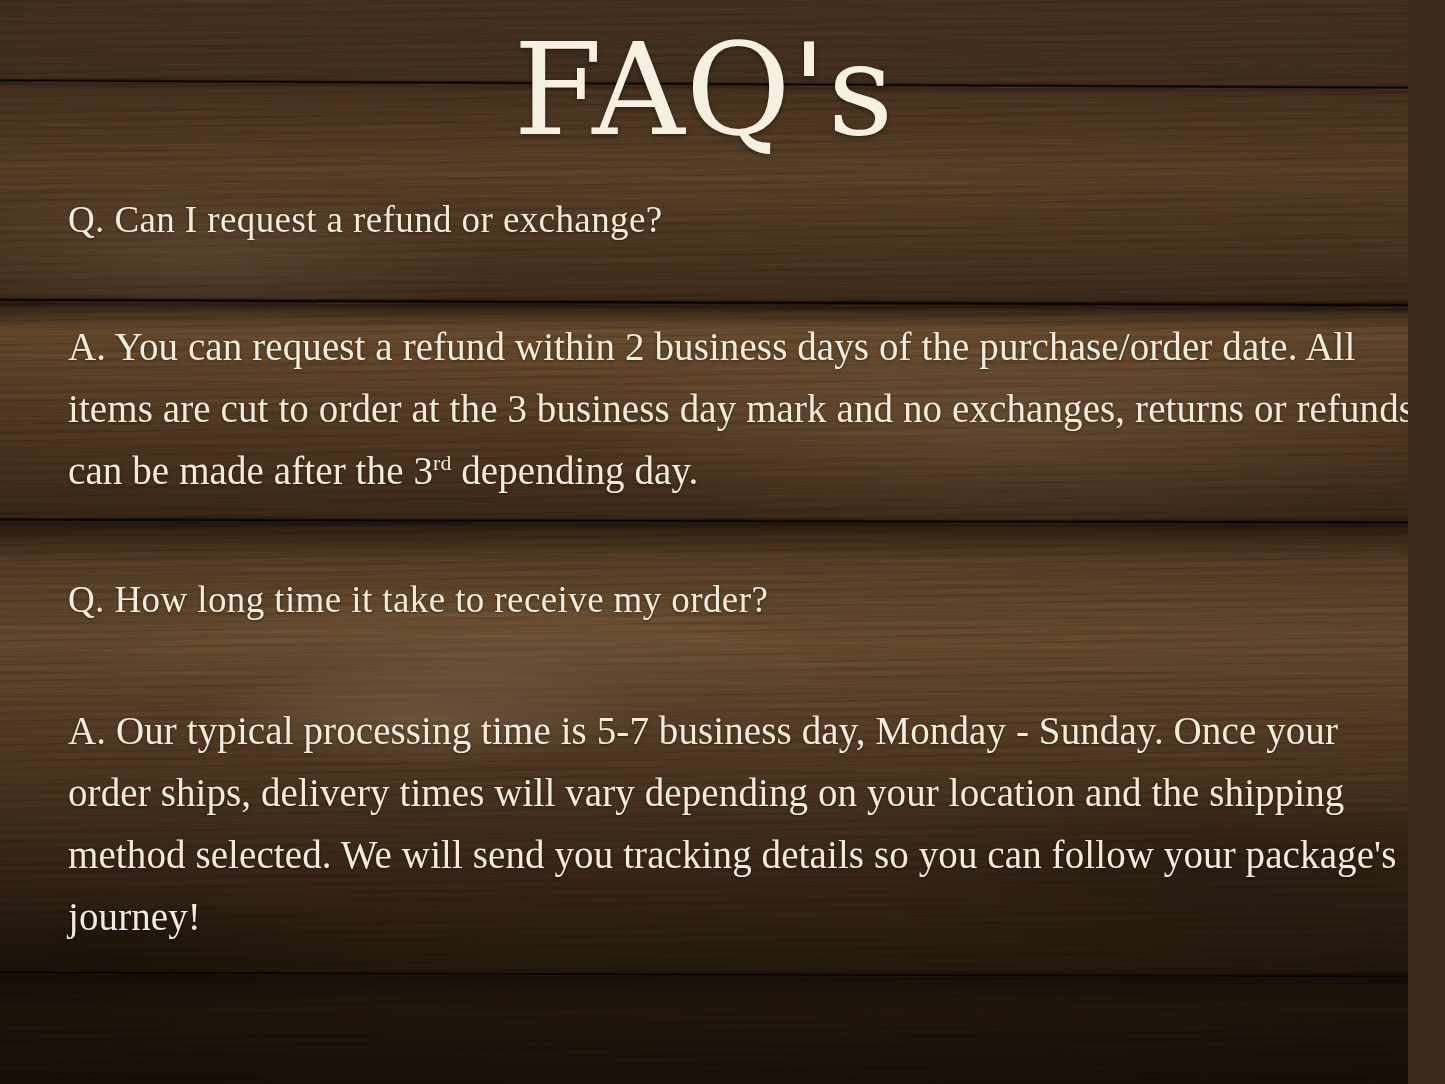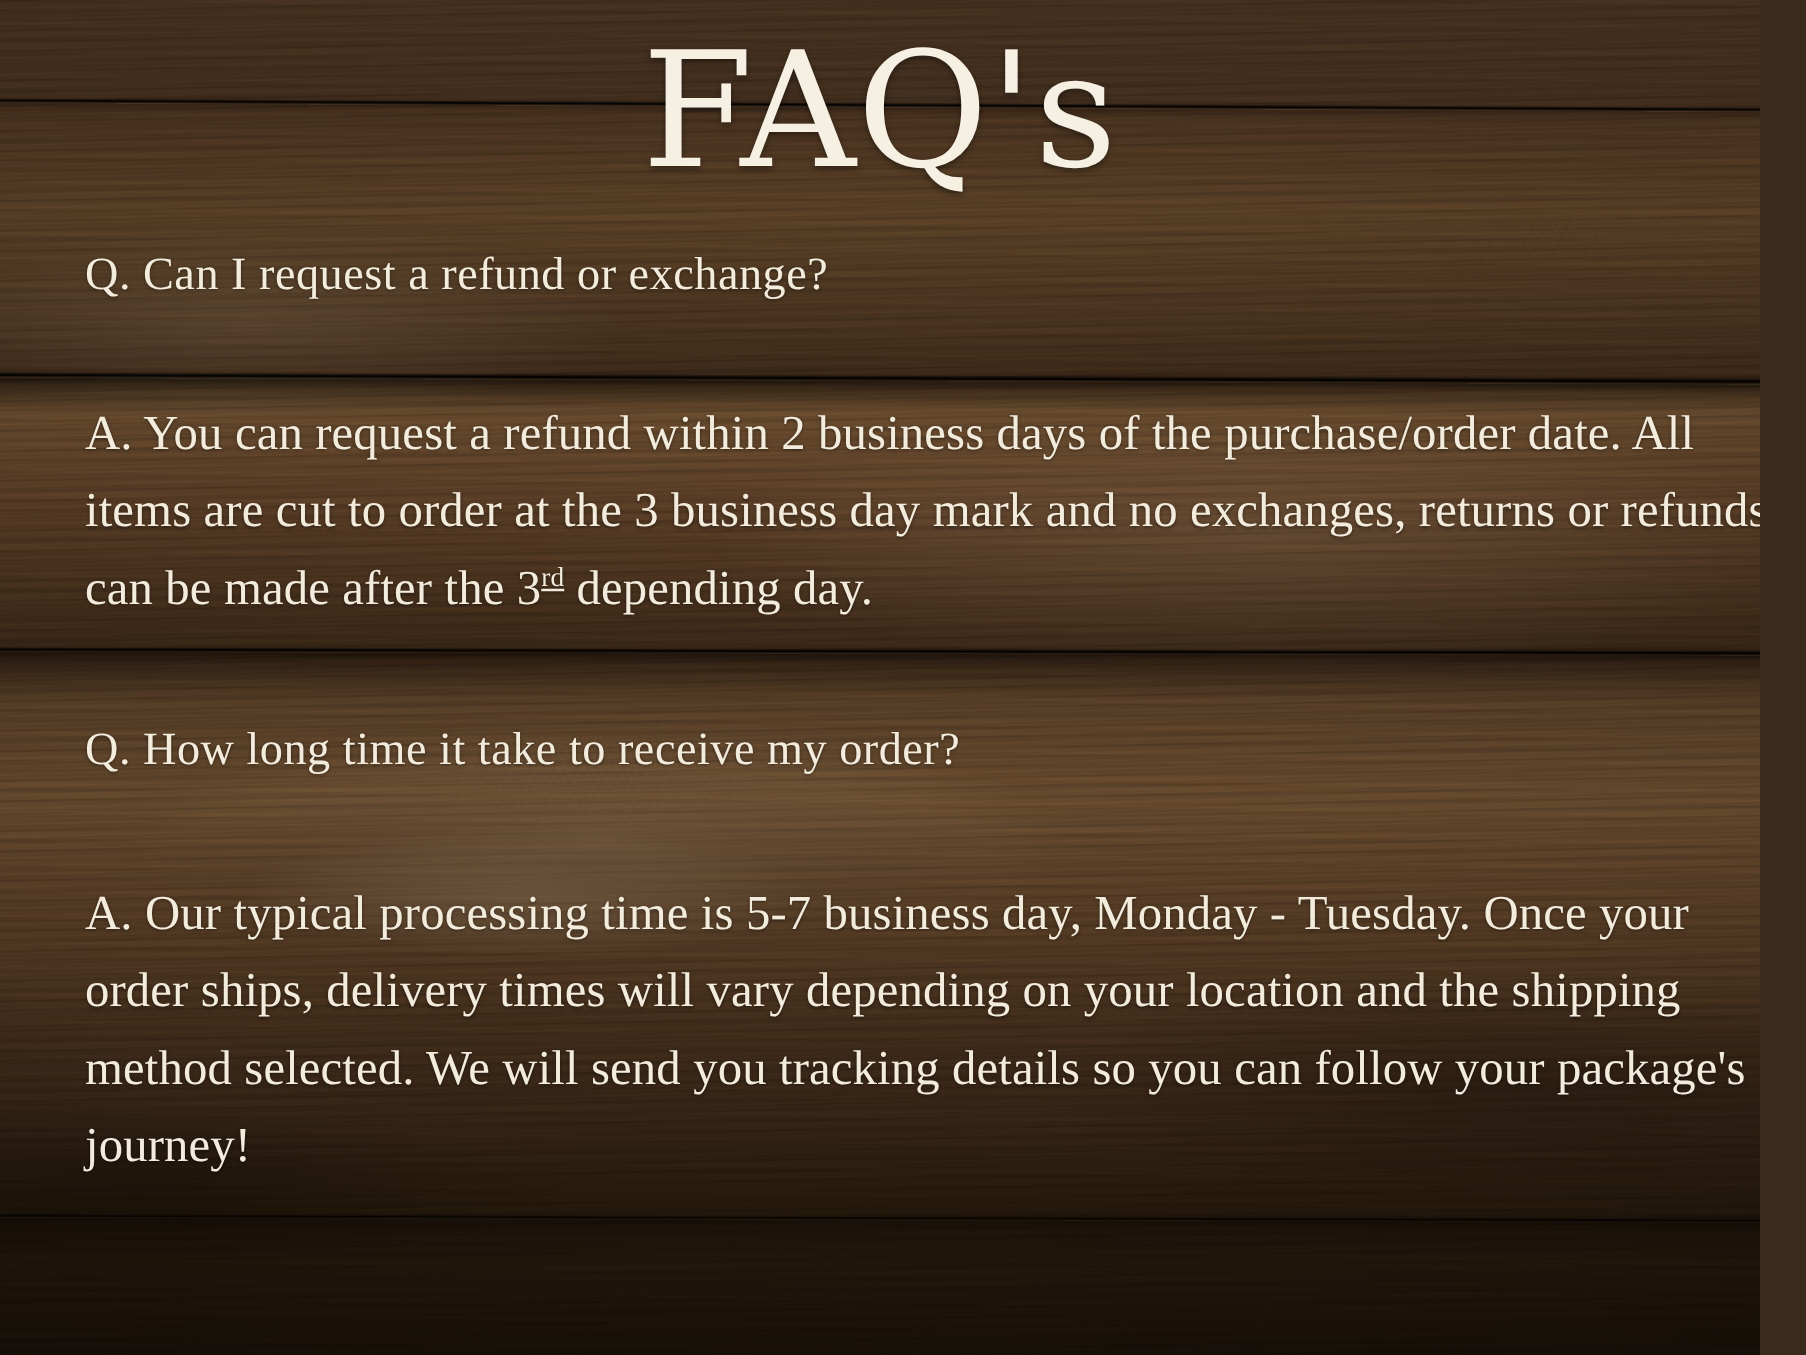--- a/index.html
+++ b/index.html
@@ -217,21 +217,20 @@
     color:#f3ecdd;
     letter-spacing:0.1px;
     text-shadow:0 1px 3px rgba(0,0,0,0.42);
     text-align:left;
   }
 
   .a-para sup {
     font-size:0.56em;
     vertical-align:super;
     line-height:0;
-    text-decoration:underline;
   }
 
   .gap-after-q  { height:72px; }
   .gap-after-a1 { height:74px; }
   .gap-after-q2 { height:76px; }
 </style>
 </head>
 <body>
 
 <div class="board">
@@ -259,18 +258,18 @@
       <div class="gap-after-q"></div>
 
       <div class="a-para"><span>A. You can request a refund within 2 business days of the purchase/order date. All items are cut to order at the 3 business day mark and no exchanges, returns or refunds can be made after the 3</span><sup>rd</sup><span> depending day.</span></div>
 
       <div class="gap-after-a1"></div>
 
       <div class="q-line">Q. How long time it take to receive my order?</div>
 
       <div class="gap-after-q2"></div>
 
-      <div class="a-para">A. Our typical processing time is 5-7 business day, Monday - Tuesday. Once your order ships, delivery times will vary depending on your location and the shipping method selected. We will send you tracking details so you can follow your package's journey!</div>
+      <div class="a-para">A. Our typical processing time is 5-7 business day, Monday - Sunday. Once your order ships, delivery times will vary depending on your location and the shipping method selected. We will send you tracking details so you can follow your package's journey!</div>
 
     </div>
   </div>
 
 </div>
 
 </body></html>

